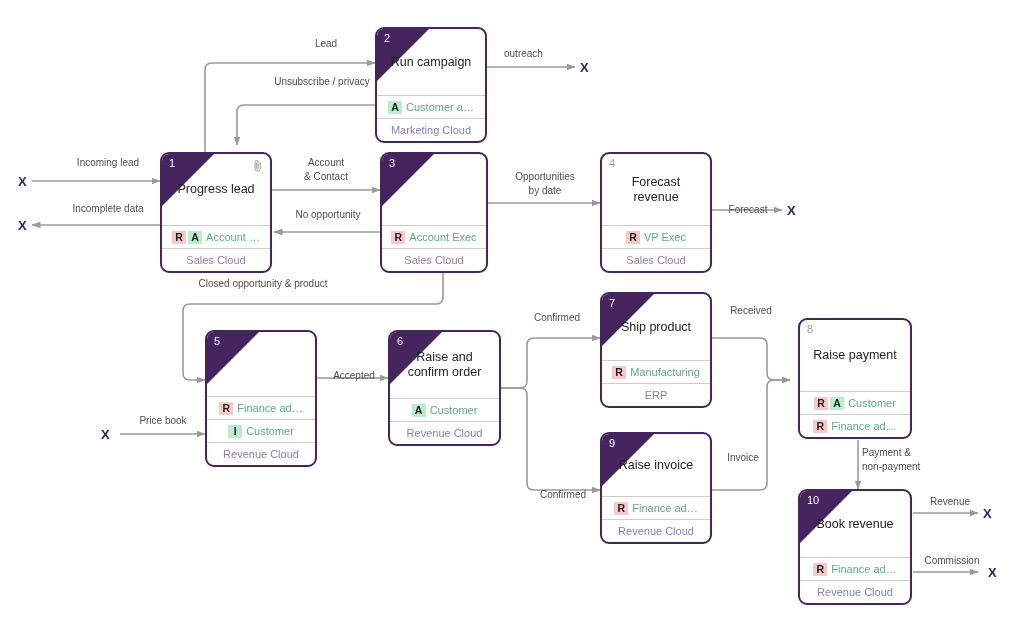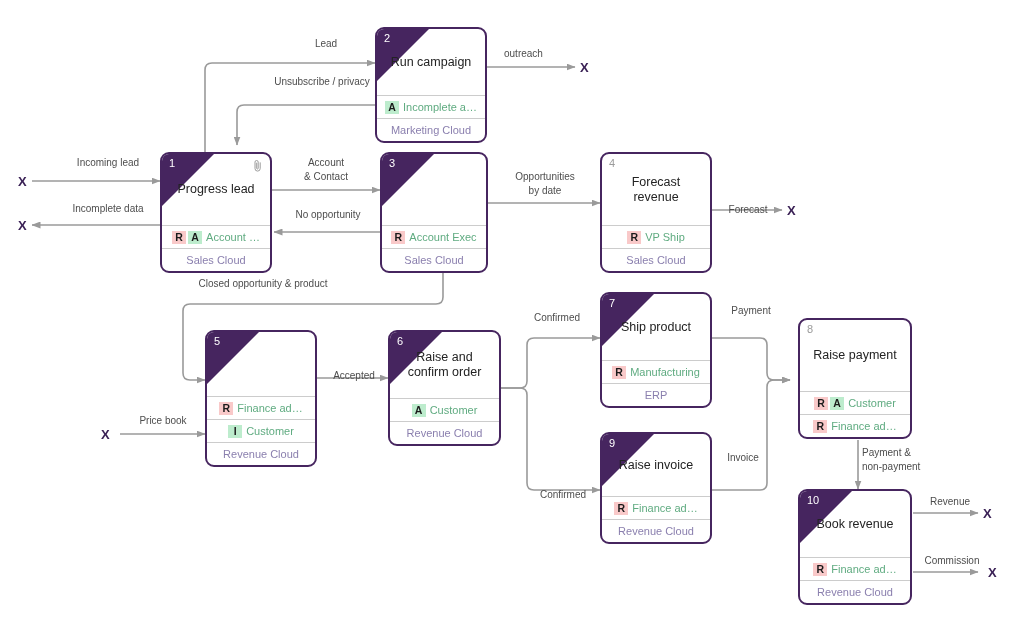--- a/index.html
+++ b/index.html
@@ -221,21 +221,21 @@
 &amp; Contact</div>
   <div class="edge-label" style="left:276px; top:208px; width:104px;">No opportunity</div>
   <div class="edge-label" style="left:489px; top:170px; width:112px;">Opportunities
 by date</div>
   <div class="edge-label" style="left:712px; top:203px; width:72px;">Forecast</div>
   <div class="edge-label" style="left:168px; top:277px; width:190px; text-align:center;">Closed opportunity &amp; product</div>
   <div class="edge-label" style="left:124px; top:414px; width:78px;">Price book</div>
   <div class="edge-label" style="left:321px; top:369px; width:66px;">Accepted</div>
   <div class="edge-label" style="left:523px; top:311px; width:68px;">Confirmed</div>
   <div class="edge-label" style="left:529px; top:488px; width:68px;">Confirmed</div>
-  <div class="edge-label" style="left:718px; top:304px; width:66px;">Payment</div>
+  <div class="edge-label" style="left:718px; top:304px; width:66px;">Received</div>
   <div class="edge-label" style="left:714px; top:451px; width:58px;">Invoice</div>
   <div class="edge-label" style="left:862px; top:446px; width:130px; text-align:left;">Payment &amp;
 non-payment</div>
   <div class="edge-label" style="left:917px; top:495px; width:66px;">Revenue</div>
   <div class="edge-label" style="left:914px; top:554px; width:76px;">Commission</div>
 
   <div class="terminator" style="left:18px;  top:175px;">X</div>
   <div class="terminator" style="left:18px;  top:219px;">X</div>
   <div class="terminator" style="left:580px; top:61px;">X</div>
   <div class="terminator" style="left:787px; top:204px;">X</div>
@@ -272,21 +272,21 @@
       <div class="corner">
         <span class="node-num">2</span>
       </div>
       <div class="node-title">Run campaign</div>
     </div>
     <div class="node-rows">
       <div class="role-row">
         <span class="badges">
             <span class="badge A">A</span>
           </span>
-        <span class="role-label">Incomplete a…</span>
+        <span class="role-label">Customer a…</span>
       </div>
       <div class="platform-row">Marketing Cloud</div>
     </div>
   </div>
 
   <div class="node" style="left:380px; top:152px; width:108px; height:121px;">
     <div class="node-head">
       <div class="corner">
         <span class="node-num">3</span>
       </div>
@@ -307,21 +307,21 @@
       <div class="corner">
         <span class="node-num">4</span>
       </div>
       <div class="node-title">Forecast revenue</div>
     </div>
     <div class="node-rows">
       <div class="role-row">
         <span class="badges">
             <span class="badge R">R</span>
           </span>
-        <span class="role-label">VP Ship</span>
+        <span class="role-label">VP Exec</span>
       </div>
       <div class="platform-row">Sales Cloud</div>
     </div>
   </div>
 
   <div class="node" style="left:205px; top:330px; width:112px; height:137px;">
     <div class="node-head">
       <div class="corner">
         <span class="node-num">5</span>
       </div>

